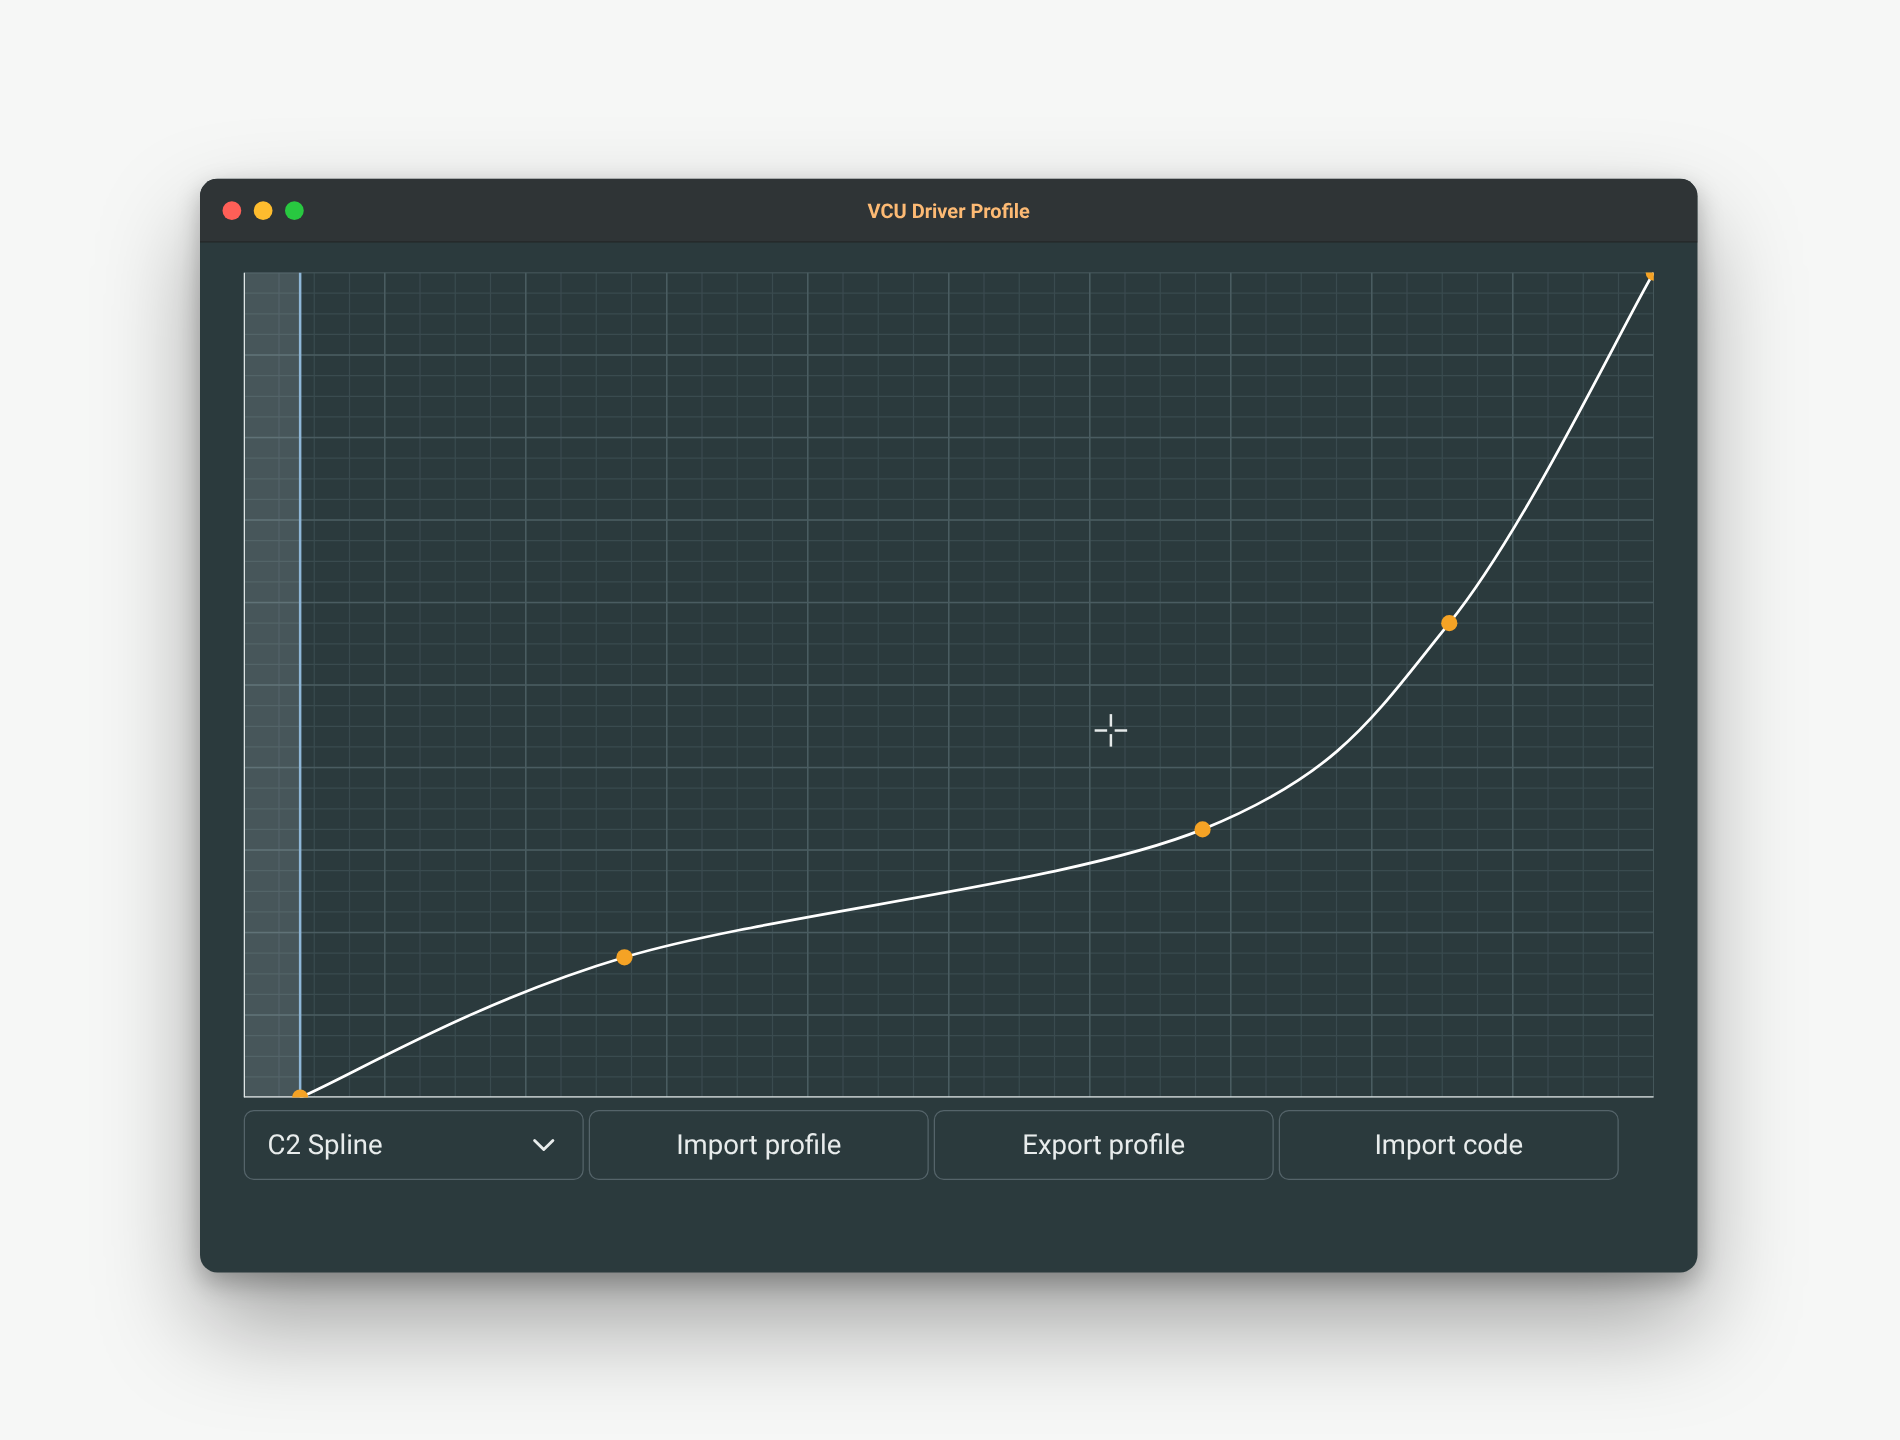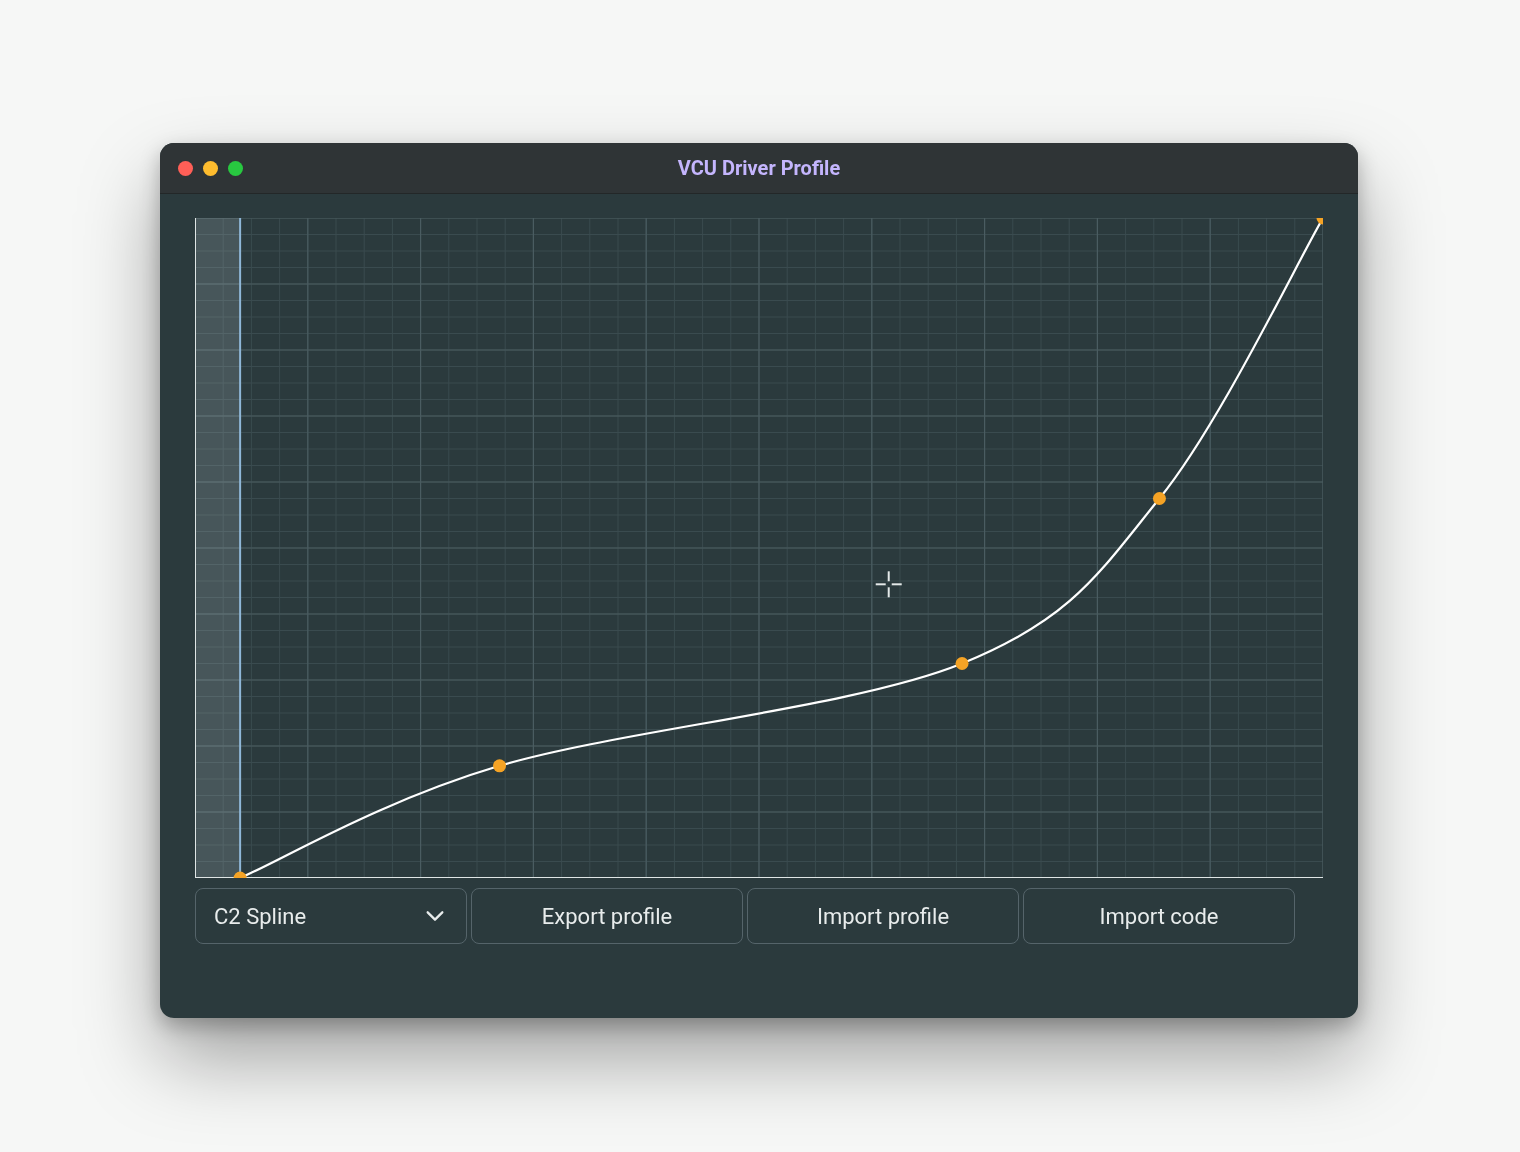--- a/index.html
+++ b/index.html
@@ -45,22 +45,22 @@
   }
   .dot-close   { background: #ff5f57; }
   .dot-min     { background: #febc2e; }
   .dot-zoom    { background: #28c840; }
 
   .title {
     position: absolute;
     left: 0; right: 0;
     text-align: center;
     font-weight: 700;
-    font-size: 20px;
-    color: #c4b5fd;
+    font-size: 16px;
+    color: #fdba74;
     pointer-events: none;
   }
 
   .content {
     position: absolute;
     left: 35px;
     right: 35px;
     top: 75px;
     bottom: 30px;
   }
@@ -259,24 +259,24 @@
     <div class="toolbar">
       <div class="select">
         <span>C2 Spline</span>
         <span class="chevron">
           <svg viewBox="0 0 24 24" width="22" height="22">
               <path d="M4 8 L12 16 L20 8" stroke="#e8ecec" stroke-width="2.5" fill="none" stroke-linecap="round" stroke-linejoin="round"></path>
             </svg>
         </span>
       </div>
       <div class="btn">
+        <span>Import profile</span>
+      </div>
+      <div class="btn">
         <span>Export profile</span>
-      </div>
-      <div class="btn">
-        <span>Import profile</span>
       </div>
       <div class="btn">
         <span>Import code</span>
       </div>
     </div>
 
   </div>
 </div>
 
 </body></html>

